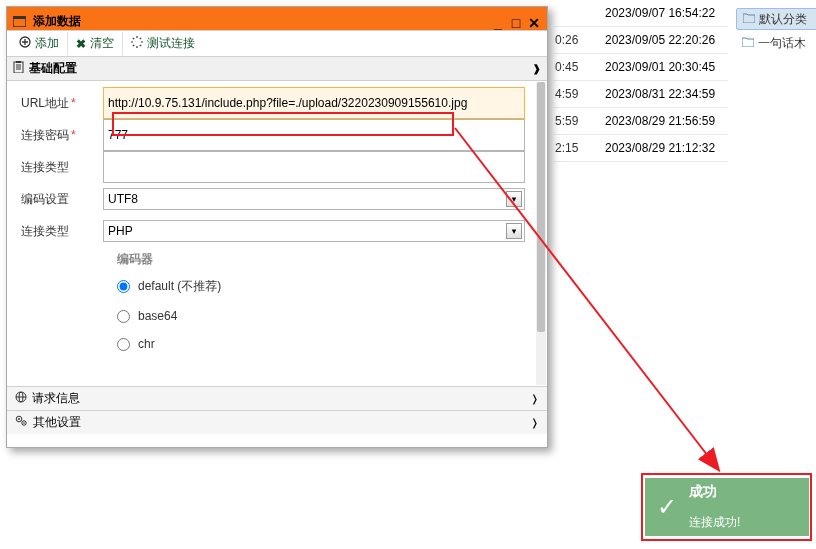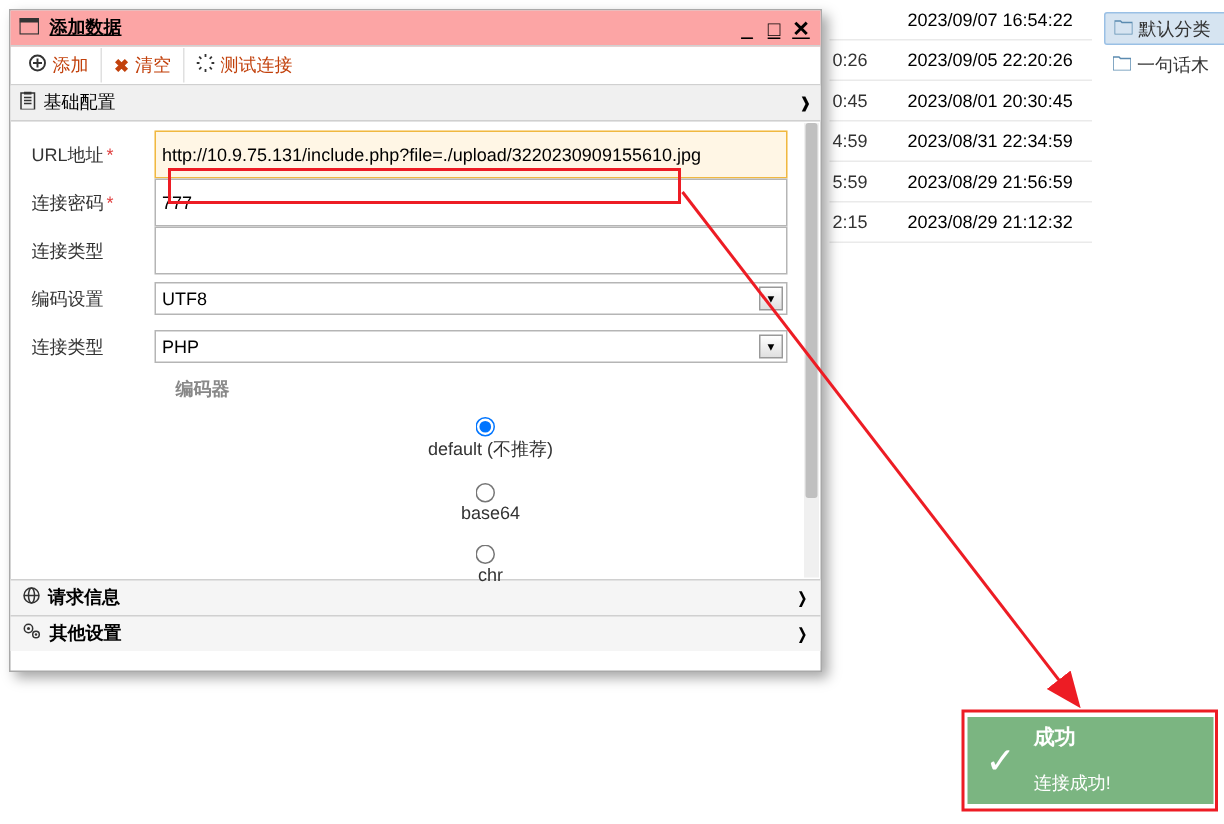--- a/index.html
+++ b/index.html
@@ -65,26 +65,25 @@
       left: 6px;
       top: 6px;
       width: 542px;
       height: 442px;
       background: #fff;
       border: 1px solid #a9a9a9;
       box-shadow: 4px 4px 8px rgba(0,0,0,0.35);
     }
     .titlebar {
       height: 24px;
-      background: #fca5a5;
+      background: #f97316;
       border-bottom: 1px solid #d0d0d0;
       display: flex;
-      align-items: center;
+      align-items: flex-end;
       padding: 0 6px;
-      text-decoration: underline;
     }
     .title-icon {
       width: 14px;
       height: 14px;
       margin-right: 6px;
     }
     .title-text {
       flex: 1;
       font-weight: bold;
     }
@@ -109,36 +108,36 @@
       display: flex;
       align-items: center;
       padding: 0 4px;
     }
     .tool-btn {
       display: flex;
       align-items: center;
       padding: 3px 8px;
       cursor: pointer;
       border-right: 1px solid #e0e0e0;
-      color: #c2410c;
+      color: #14532d;
     }
     .tool-btn:last-child { border-right: none; }
     .tool-icon {
       margin-right: 4px;
       font-weight: bold;
     }
     
     .section-header {
       height: 24px;
       background: #f0f0f0;
       border-bottom: 1px solid #d0d0d0;
       display: flex;
       align-items: center;
       padding: 0 6px;
-      font-weight: normal;
+      font-weight: bold;
     }
     .section-header .chevron {
       margin-left: auto;
       font-size: 10px;
     }
     .sh-icon {
       margin-right: 5px;
     }
     
     .form-body {
@@ -223,34 +222,33 @@
     }
     .encoder-title {
       margin-bottom: 10px;
       font-weight: bold;
     }
     .radio-item {
       display: flex;
       align-items: center;
       margin-bottom: 14px;
       color: #333;
-      flex-direction: column;
     }
     .radio-item input {
       margin-right: 8px;
     }
     
     .collapsed-section {
       height: 24px;
       background: #f5f5f5;
       border-top: 1px solid #d0d0d0;
       display: flex;
       align-items: center;
       padding: 0 8px;
-      font-weight: bold;
+      font-weight: normal;
     }
     .collapsed-section .chevron {
       margin-left: auto;
       font-size: 10px;
     }
     
     
     .red-box {
       position: absolute;
       border: 2px solid #ed1c24;
@@ -294,21 +292,21 @@
   <div class="bg-row">
     <div class="bg-cell1"></div>
     <div class="bg-cell2">2023/09/07 16:54:22</div>
   </div>
   <div class="bg-row">
     <div class="bg-cell1">0:26</div>
     <div class="bg-cell2">2023/09/05 22:20:26</div>
   </div>
   <div class="bg-row">
     <div class="bg-cell1">0:45</div>
-    <div class="bg-cell2">2023/08/01 20:30:45</div>
+    <div class="bg-cell2">2023/09/01 20:30:45</div>
   </div>
   <div class="bg-row">
     <div class="bg-cell1">4:59</div>
     <div class="bg-cell2">2023/08/31 22:34:59</div>
   </div>
   <div class="bg-row">
     <div class="bg-cell1">5:59</div>
     <div class="bg-cell2">2023/08/29 21:56:59</div>
   </div>
   <div class="bg-row">

